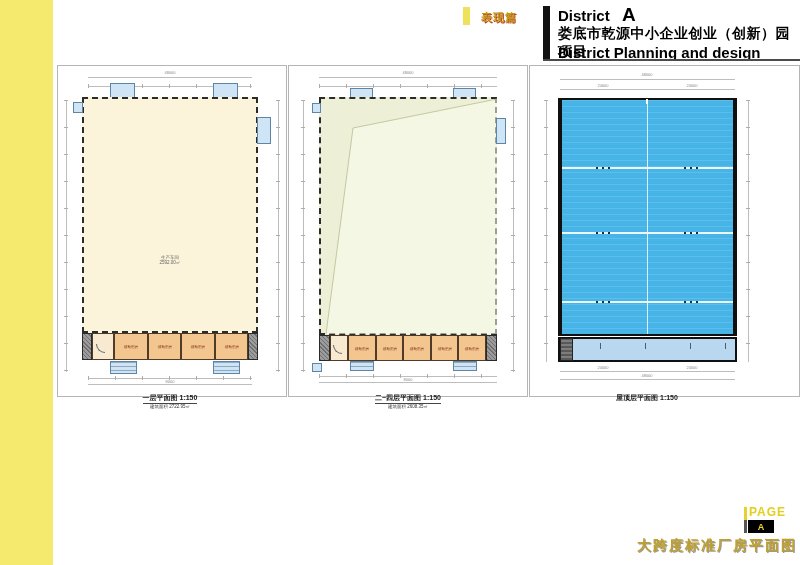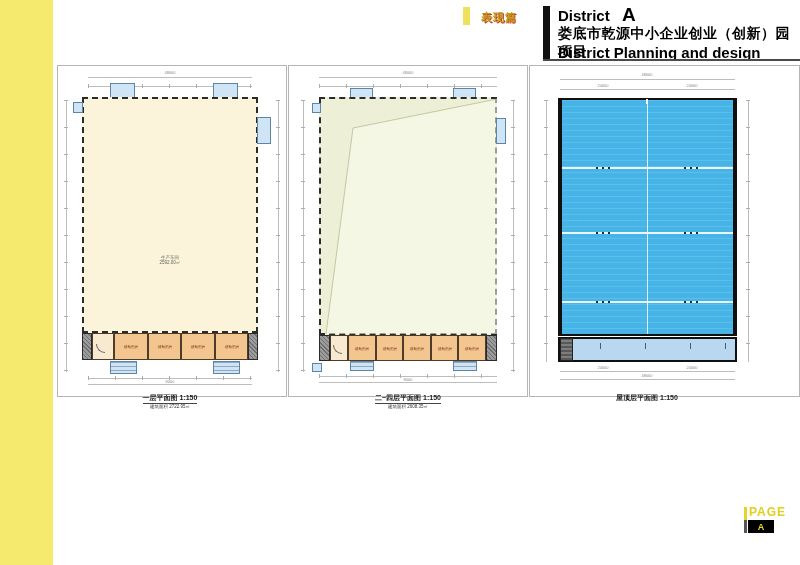--- a/index.html
+++ b/index.html
@@ -226,14 +226,15 @@
   <div class="abs caption" style="left:592px;top:386px;width:110px;">
     <div class="c1" style="border-bottom:none;">屋顶层平面图 1:150</div>
   </div>
 
   <div class="abs pgbar-y"></div>
   <div class="abs pgbar-g"></div>
   <div class="abs pgword">PAGE</div>
   <div class="abs pgbox">
     <span>A</span>
   </div>
+  <div class="abs doctitle">大跨度标准厂房平面图</div>
 
 </div>
 
 </body></html>

